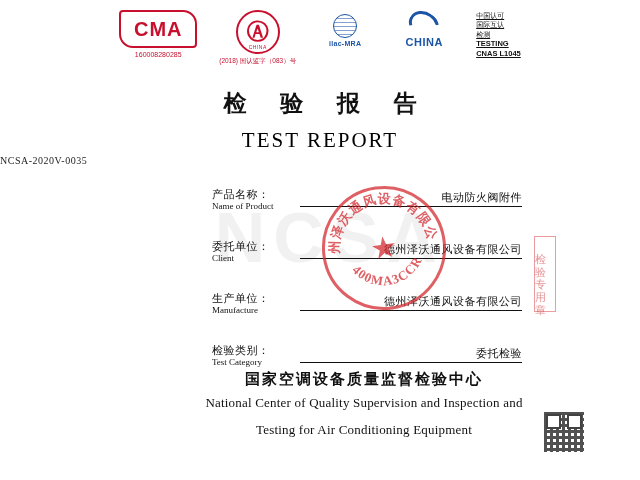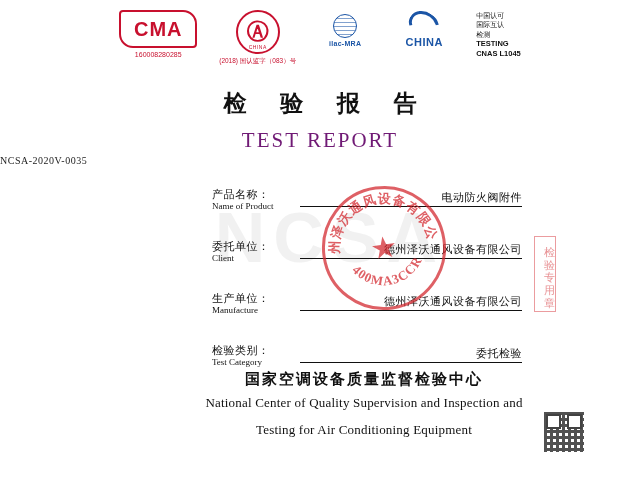--- a/index.html
+++ b/index.html
@@ -163,20 +163,21 @@
   }
 
   
   .mark-cnastext {
     text-align: left;
     font-family: "Liberation Sans", sans-serif;
     font-size: 7px;
     line-height: 1.35;
     color: #111;
     padding-top: 1px;
+    text-decoration: underline;
   }
   .mark-cnastext .cn {
     font-size: 7px;
   }
   .mark-cnastext .en {
     font-weight: bold;
     font-size: 7.5px;
   }
 
   
@@ -195,21 +196,21 @@
   }
   .title-en {
     position: absolute;
     top: 128px;
     left: 0;
     width: 640px;
     text-align: center;
     font-family: "Liberation Serif", serif;
     font-size: 21px;
     letter-spacing: 2px;
-    color: #701a75;
+    color: #000000;
   }
   .report-no {
     position: absolute;
     top: 155px;
     left: 0;
     width: 640px;
     text-align: left;
     font-family: "Liberation Serif", serif;
     font-size: 10px;
     letter-spacing: 0.5px;
@@ -347,22 +348,22 @@
     position: absolute;
     right: 84px;
     top: 236px;
     width: 22px;
     height: 76px;
     border: 1.5px solid rgba(210,35,42,.45);
     color: rgba(210,35,42,.5);
     font-family: "Liberation Serif", serif;
     font-size: 11px;
     line-height: 1.15;
-    text-align: right;
-    padding-top: 9px;
+    text-align: left;
+    padding-top: 16px;
     box-sizing: border-box;
   }
 
   
   .qr {
     position: absolute;
     right: 56px;
     bottom: 28px;
     width: 40px;
     height: 40px;

